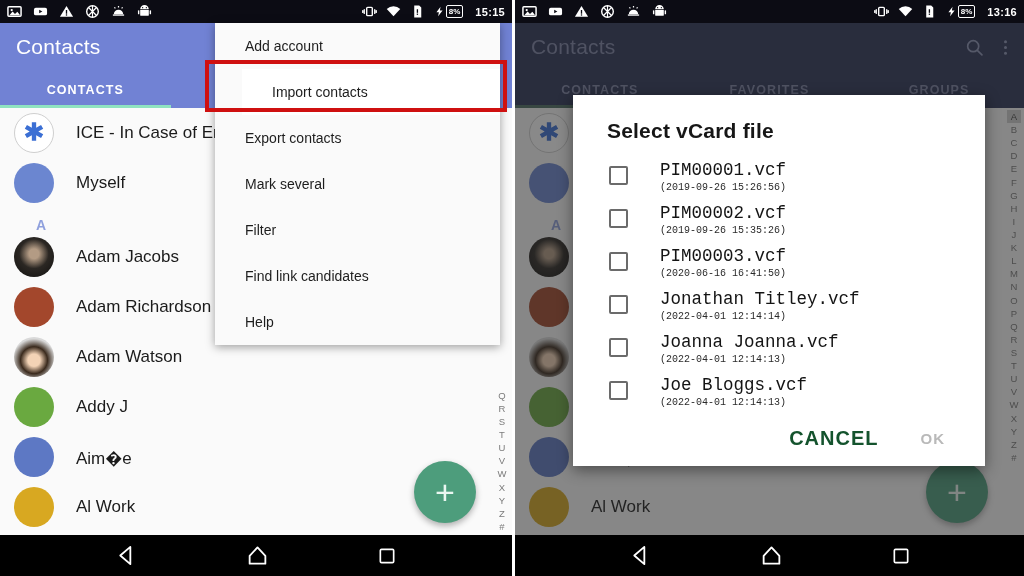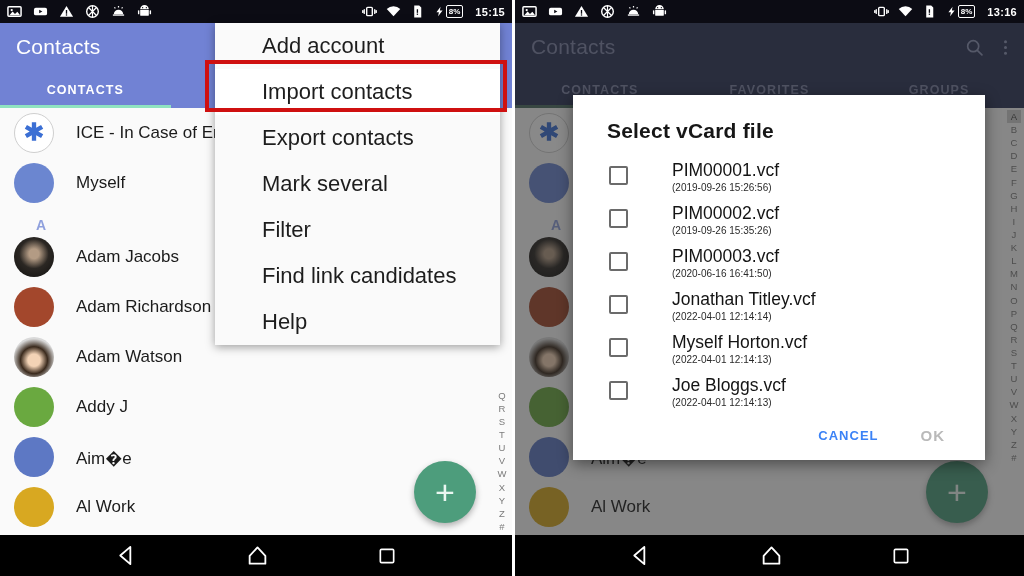--- a/index.html
+++ b/index.html
@@ -124,24 +124,24 @@
   
   .menu {
     position: absolute; top: 23px; left: 215px;
     width: 285px;
     background: #fafafa;
     box-shadow: 0 2px 9px rgba(0,0,0,.38);
     z-index: 20;
   }
   .menu-item {
     height: 46px; display: flex; align-items: center;
-    padding-left: 47px;
-    font-size: 22px; color: #1d1d1d;
-  }
-  .menu-item.highlight { background: #fff; }
+    padding-left: 30px;
+    font-size: 14px; color: #1d1d1d;
+  }
+  .menu-item.highlight { background: #fff; margin-left: 27px; }
   .redbox {
     position: absolute; left: 205px; top: 60px;
     width: 302px; height: 52px;
     border: 4px solid #cf1010;
     z-index: 30; pointer-events: none;
   }
 
   
   .scrim {
     position: absolute; top: 23px; left: 0;
@@ -163,28 +163,28 @@
   }
   .dlg-row {
     display: flex; align-items: flex-start;
     padding: 3px 18px 3px 36px; min-height: 43px;
   }
   .cbox {
     width: 19px; height: 19px; flex: 0 0 19px;
     border: 2px solid #6b6b6b; border-radius: 2px;
     background: #fff; margin-top: 6px;
   }
-  .dlg-texts { margin-left: 44px; }
+  .dlg-texts { margin-left: 32px; font-family: Liberation Mono, monospace; }
   .dlg-fname { font-size: 17.5px; color: #141414; line-height: 1.15; }
   .dlg-fdate { font-size: 10px; color: #2a2a2a; line-height: 1.35; margin-top: 1px; }
   .dlg-actions {
     display: flex; align-items: center; justify-content: flex-end;
     gap: 42px; padding: 12px 40px 8px 0;
   }
-  .btn-cancel { font-size: 13px; font-weight: 700; color: #3b82f6; letter-spacing: 1px; }
+  .btn-cancel { font-size: 20px; font-weight: 700; color: #14532d; letter-spacing: 1px; }
   .btn-ok { font-size: 15px; font-weight: 700; color: #b9b9b9; letter-spacing: 1px; }
   .appbar.dim-bar { background: #2c3358; }
   .appbar.dim-bar .title { color: #7e86a8; }
   .tabs.dim-bar { background: #2c3358; }
   .tabs.dim-bar .tab { color: #7e86a8; }
   .tabs.dim-bar .tab-indicator { background: #4d6d63; }
 </style>
 </head>
 <body>
 
@@ -528,21 +528,21 @@
           <div class="dlg-row">
             <div class="cbox"></div>
             <div class="dlg-texts">
               <div class="dlg-fname">Jonathan Titley.vcf</div>
               <div class="dlg-fdate">(2022-04-01 12:14:14)</div>
             </div>
           </div>
           <div class="dlg-row">
             <div class="cbox"></div>
             <div class="dlg-texts">
-              <div class="dlg-fname">Myself Horton.vcf</div>
+              <div class="dlg-fname">Joanna Joanna.vcf</div>
               <div class="dlg-fdate">(2022-04-01 12:14:13)</div>
             </div>
           </div>
           <div class="dlg-row">
             <div class="cbox"></div>
             <div class="dlg-texts">
               <div class="dlg-fname">Joe Bloggs.vcf</div>
               <div class="dlg-fdate">(2022-04-01 12:14:13)</div>
             </div>
           </div>

